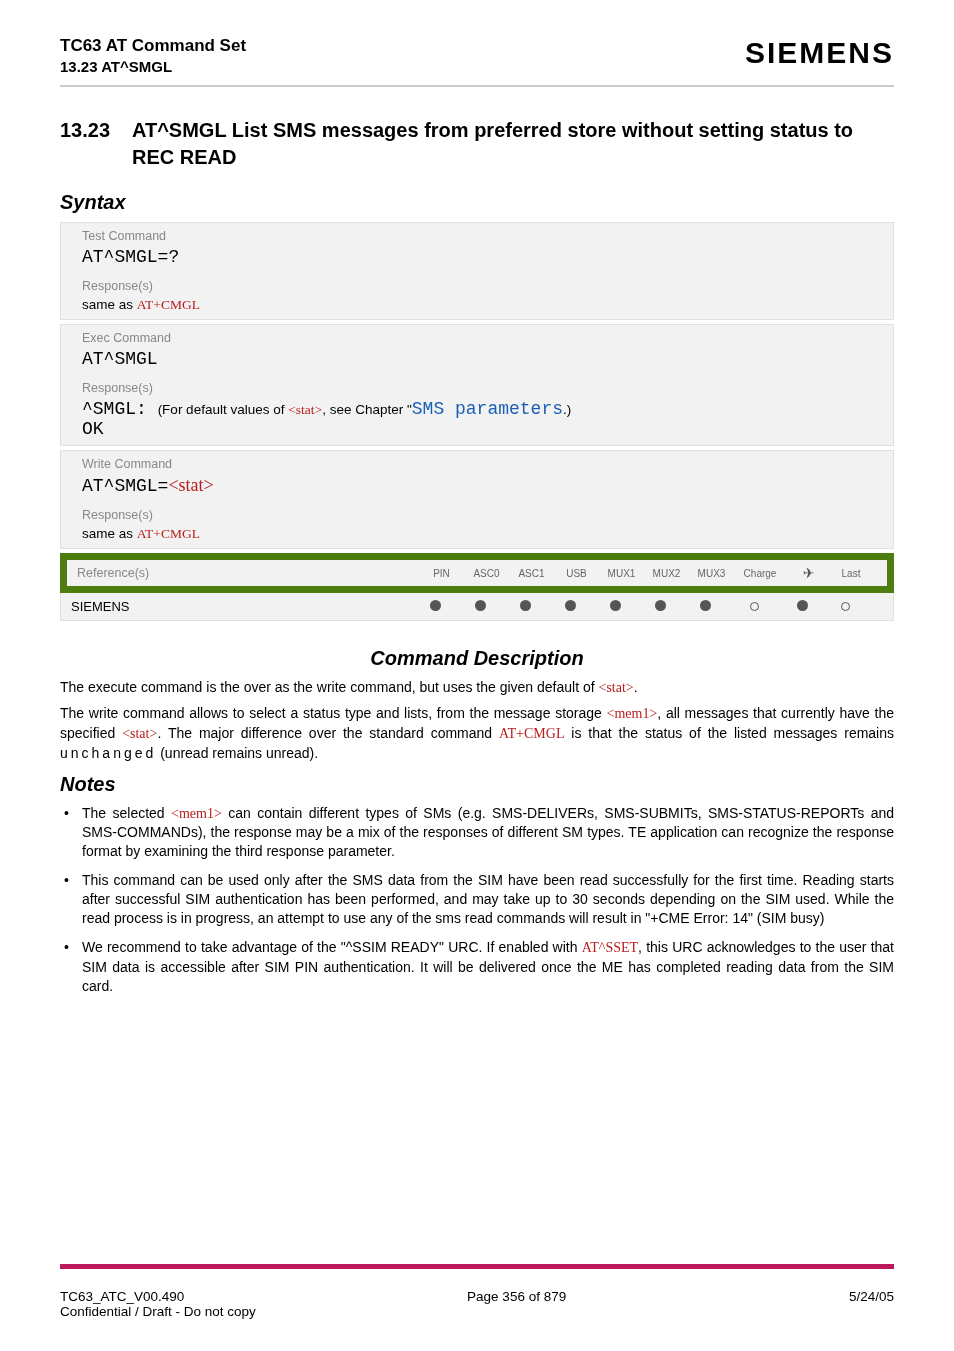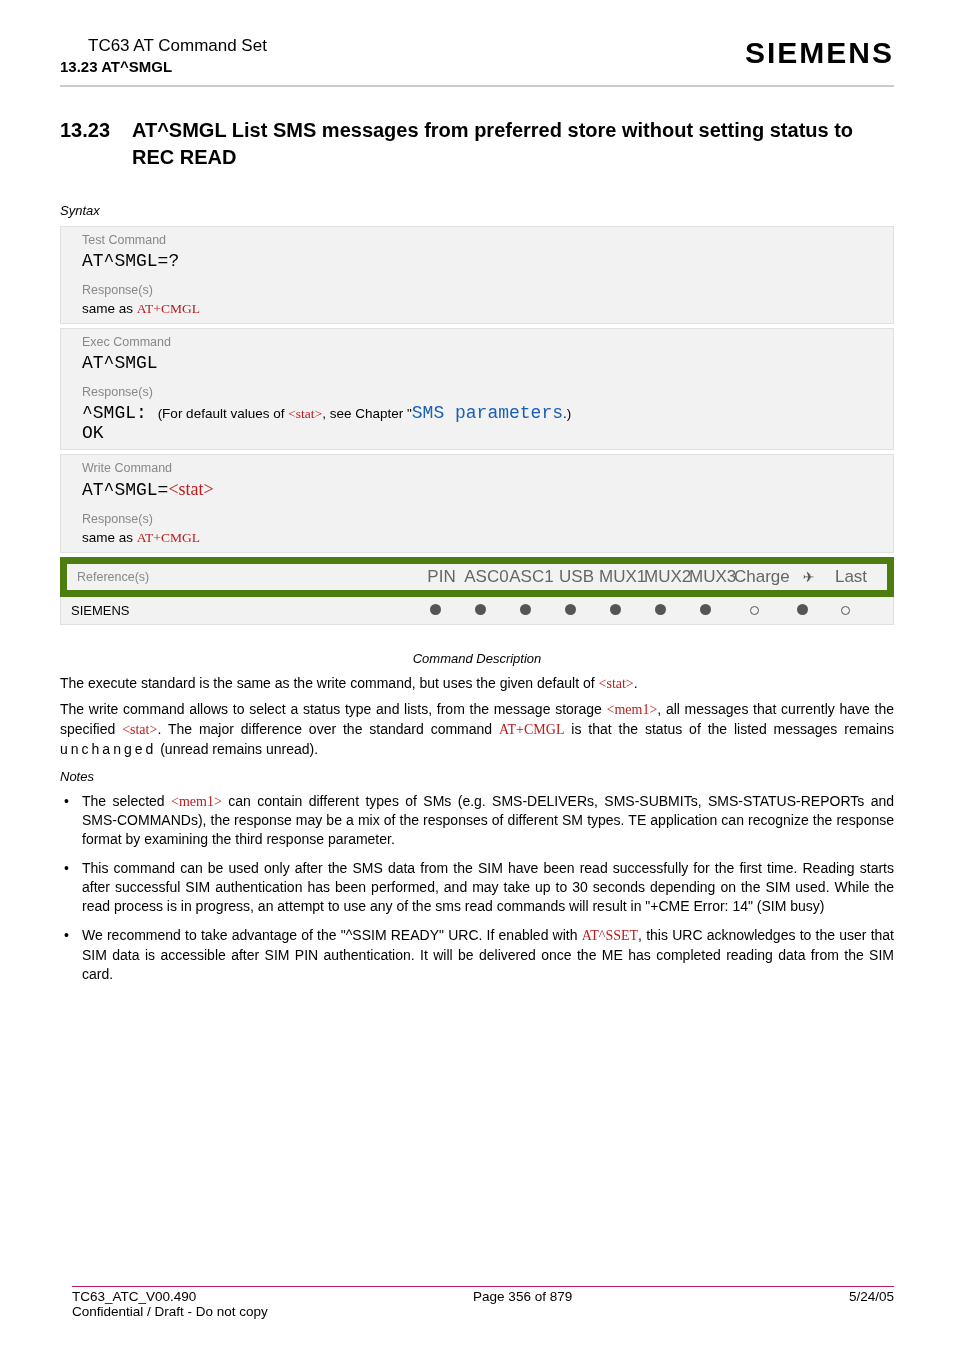--- a/index.html
+++ b/index.html
@@ -19,50 +19,49 @@
       justify-content: space-between;
       align-items: flex-start;
       border-bottom: 2px solid #ccc;
       padding-bottom: 10px;
       margin-bottom: 30px;
     }
     .header-left {
       font-size: 16px;
     }
     .header-title {
-      font-weight: normal;
+      font-weight: bold;
       font-size: 17px;
-      margin-left: 28px;
     }
     .header-sub {
       font-weight: bold;
       font-size: 15px;
       margin-top: 2px;
     }
     .brand {
       font-weight: 900;
       font-size: 30px;
       letter-spacing: 2px;
       color: #000;
     }
     .section-title {
       font-weight: bold;
       font-size: 20px;
-      margin-bottom: 32px;
+      margin-bottom: 20px;
       line-height: 1.35;
       display: flex;
     }
     .section-num {
       width: 72px;
       flex-shrink: 0;
     }
     .sub-heading {
-      font-weight: normal;
+      font-weight: bold;
       font-style: italic;
-      font-size: 13px;
+      font-size: 20px;
       margin: 10px 0 8px 0;
     }
     .syn-block {
       background: #f2f2f2;
       border: 1px solid #e0e0e0;
       margin-bottom: 4px;
       font-size: 13.5px;
       padding-left: 11px;
     }
     .syn-label {
@@ -96,21 +95,21 @@
     }
     .ref-cols {
       display: flex;
       align-items: center;
       gap: 0;
     }
     .ref-col {
       width: 45px;
       text-align: center;
       color: #666;
-      font-size: 17px;
+      font-size: 10px;
     }
     .ref-col.w { width: 52px; }
     .ref-col.last { width: 40px; }
     .ref-value-row {
       display: flex;
       background: #f2f2f2;
       border: 1px solid #e0e0e0;
       border-top: none;
       font-size: 13px;
     }
@@ -168,24 +167,24 @@
       left: 4px;
       top: 0;
       color: #000;
     }
     .spaced {
       letter-spacing: 3px;
     }
     .footer {
       position: absolute;
       bottom: 32px;
-      left: 72px;
+      left: 60px;
       right: 60px;
-      border-top: 1px solid #be185d;
-      padding-top: 2px;
+      border-top: 5px solid #be185d;
+      padding-top: 20px;
       font-size: 13.5px;
     }
     .footer-row {
       display: flex;
       justify-content: space-between;
     }
   </style>
 </head>
 <body>
 
@@ -262,21 +261,21 @@
       <div class="dot-cell"><span class="dot-filled"></span></div>
       <div class="dot-cell w"><span class="dot-open"></span></div>
       <div class="dot-cell"><span class="dot-filled"></span></div>
       <div class="dot-cell last"><span class="dot-open"></span></div>
     </div>
   </div>
 
   <div class="sub-heading" style="margin-top:26px;text-align:center;">Command Description</div>
 
   <p class="body-text">
-    <span>The execute standard is the same as the write command, but uses the given default of </span><span class="link">&lt;stat&gt;</span><span>.</span>
+    <span>The execute command is the over as the write command, but uses the given default of </span><span class="link">&lt;stat&gt;</span><span>.</span>
   </p>
   <p class="body-text">
     <span>The write command allows to select a status type and lists, from the message storage </span><span class="link">&lt;mem1&gt;</span><span>, all messages that currently have the specified </span><span class="link">&lt;stat&gt;</span><span>. The major difference over the standard command </span><span class="link">AT+CMGL</span><span> is that the status of the listed messages remains </span><span class="spaced">unchanged</span><span> (unread remains unread).</span>
   </p>
 
   <div class="sub-heading">Notes</div>
 
   <ul class="notes-list">
     <li>
       <span>The selected </span><span class="link">&lt;mem1&gt;</span><span> can contain different types of SMs (e.g. SMS-DELIVERs, SMS-SUBMITs, SMS-STATUS-REPORTs and SMS-COMMANDs), the response may be a mix of the responses of different SM types. TE application can recognize the response format by examining the third response parameter.</span>

